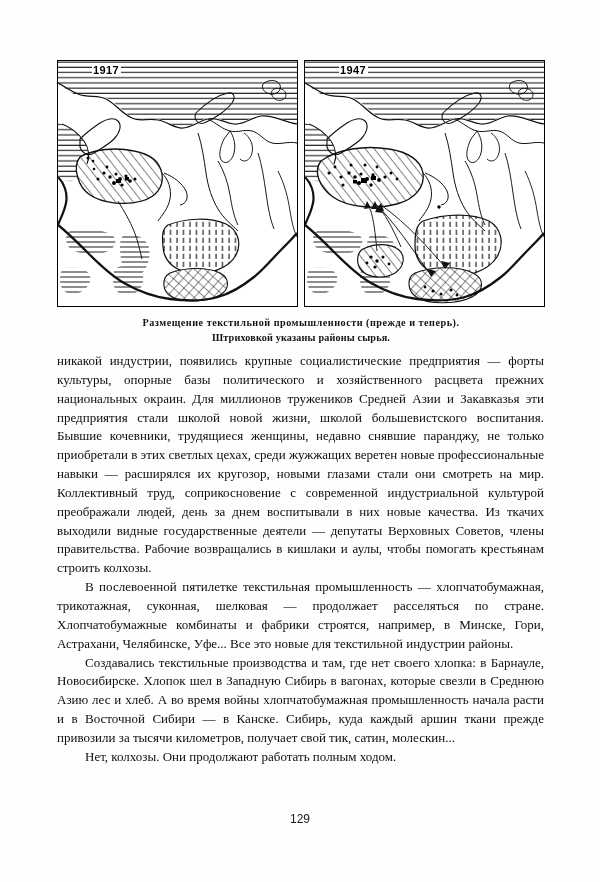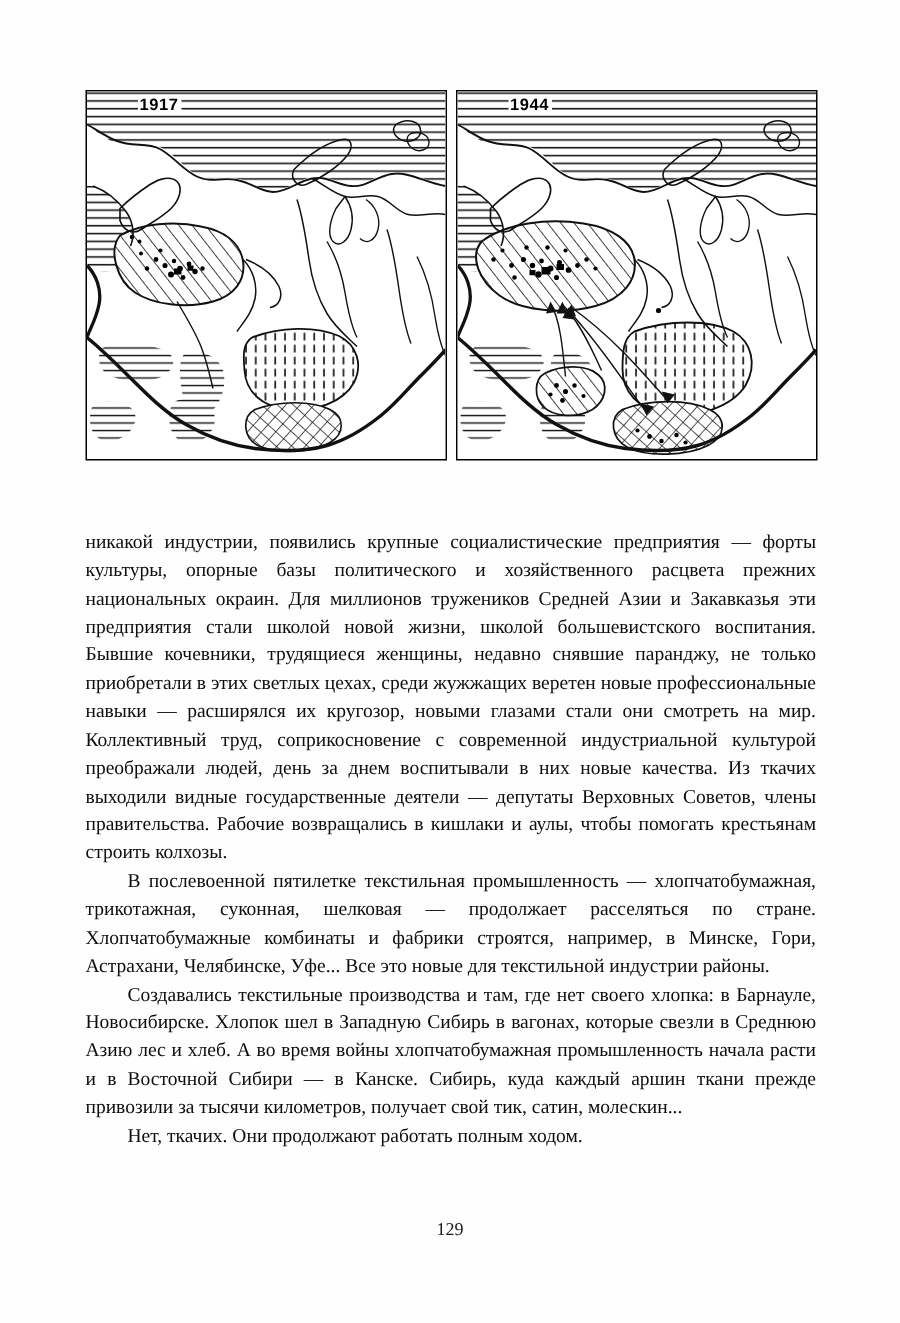--- a/index.html
+++ b/index.html
@@ -106,21 +106,21 @@
 
   
   .folio {
     position: absolute;
     left: 0;
     top: 812px;
     width: 600px;
     text-align: center;
     font-size: 12px;
     color: #1a1a1a;
-    font-family: Liberation Serif, serif;
+    font-family: Liberation Sans, sans-serif;
   }
 </style>
 </head>
 <body>
 
 <div class="page">
 
   <div class="figure-block">
 
     <div class="map-panel">
@@ -404,27 +404,31 @@
 
           <path d="M118,112 C124,118 128,128 126,138 C124,148 118,154 114,160" fill="none" stroke="#111" stroke-width="1.0"></path>
           <path d="M140,72 C144,84 146,98 148,112 C150,126 154,138 160,148
                    C166,158 174,164 180,170" fill="none" stroke="#111" stroke-width="1.0"></path>
           <path d="M160,100 C166,110 170,122 172,134 C174,146 176,156 180,164" fill="none" stroke="#111" stroke-width="0.95"></path>
           <path d="M200,92 C204,104 206,118 208,132 C210,146 212,158 216,168" fill="none" stroke="#111" stroke-width="0.95"></path>
           <path d="M220,110 C226,122 230,136 232,150 C234,162 236,170 239,176" fill="none" stroke="#111" stroke-width="0.9"></path>
           <path d="M120,112 C130,116 138,122 142,130 C145,137 142,143 136,144" fill="none" stroke="#111" stroke-width="1.0"></path>
         </g>
       </svg>
-      <div class="year-label">1944</div>
+      <div class="year-label">1947</div>
     </div>
   </div>
 
+  <div class="caption">
+    <span class="caption-line l1">Размещение  текстильной  промышленности (прежде  и  теперь).</span>
+    <span class="caption-line l2">Штриховкой  указаны  районы  сырья.</span>
+  </div>
 
   <div class="body-text">
     <p class="no-indent">никакой индустрии, появились крупные социалистические предприятия — форты культуры, опорные базы политического и хозяйственного расцвета прежних национальных окраин. Для миллионов тружеников Средней Азии и Закавказья эти предприятия стали школой новой жизни, школой большевистского воспитания. Бывшие кочевники, трудящиеся женщины, недавно снявшие паранджу, не только приобретали в этих светлых цехах, среди жужжащих веретен новые профессиональные навыки — расширялся их кругозор, новыми глазами стали они смотреть на мир. Коллективный труд, соприкосновение с современной индустриальной культурой преображали людей, день за днем воспитывали в них новые качества. Из ткачих выходили видные государственные деятели — депутаты Верховных Советов, члены правительства. Рабочие возвращались в кишлаки и аулы, чтобы помогать крестьянам строить колхозы.</p>
     <p>В послевоенной пятилетке текстильная промышленность — хлопчатобумажная, трикотажная, суконная, шелковая — продолжает расселяться по стране. Хлопчатобумажные комбинаты и фабрики строятся, например, в Минске, Гори, Астрахани, Челябинске, Уфе... Все это новые для текстильной индустрии районы.</p>
     <p>Создавались текстильные производства и там, где нет своего хлопка: в Барнауле, Новосибирске. Хлопок шел в Западную Сибирь в вагонах, которые свезли в Среднюю Азию лес и хлеб. А во время войны хлопчатобумажная промышленность начала расти и в Восточной Сибири — в Канске. Сибирь, куда каждый аршин ткани прежде привозили за тысячи километров, получает свой тик, сатин, молескин...</p>
-    <p>Нет, ткачих. Они продолжают работать полным ходом.</p>
+    <p>Нет, колхозы. Они продолжают работать полным ходом.</p>
   </div>
 
   <div class="folio">129</div>
 
 </div>
 
 </body></html>

